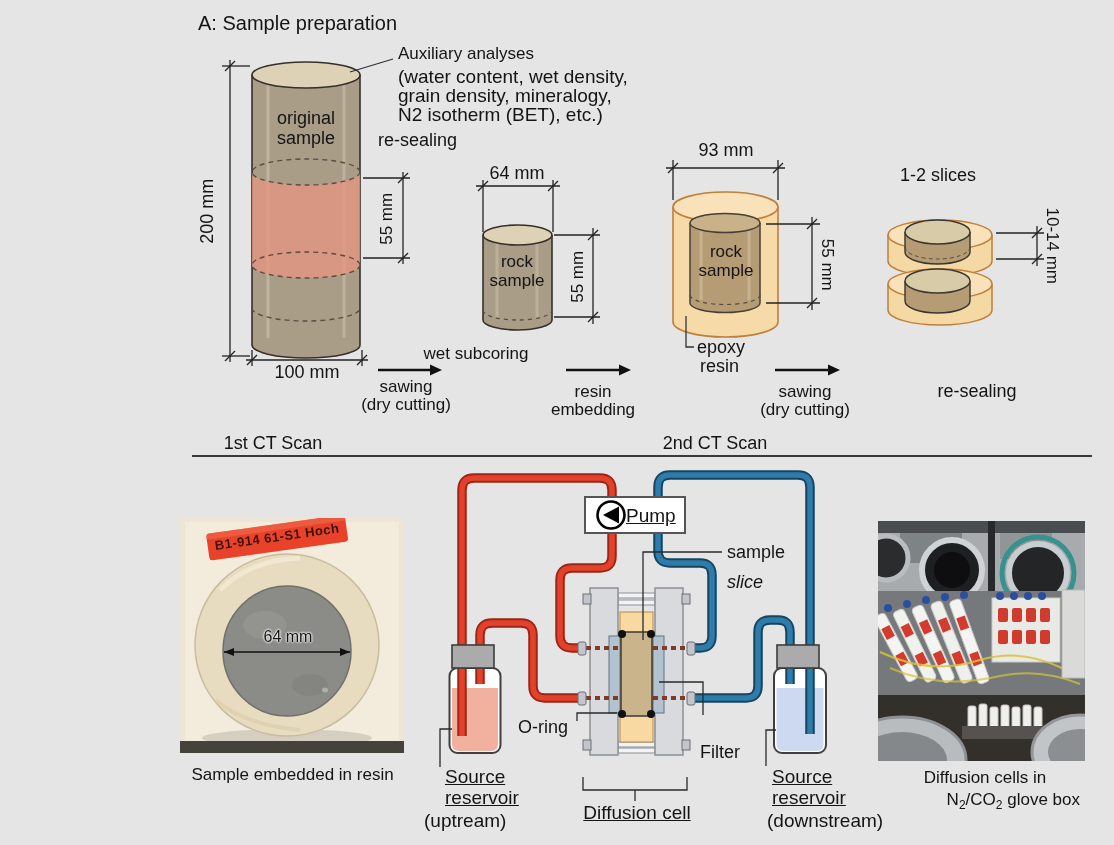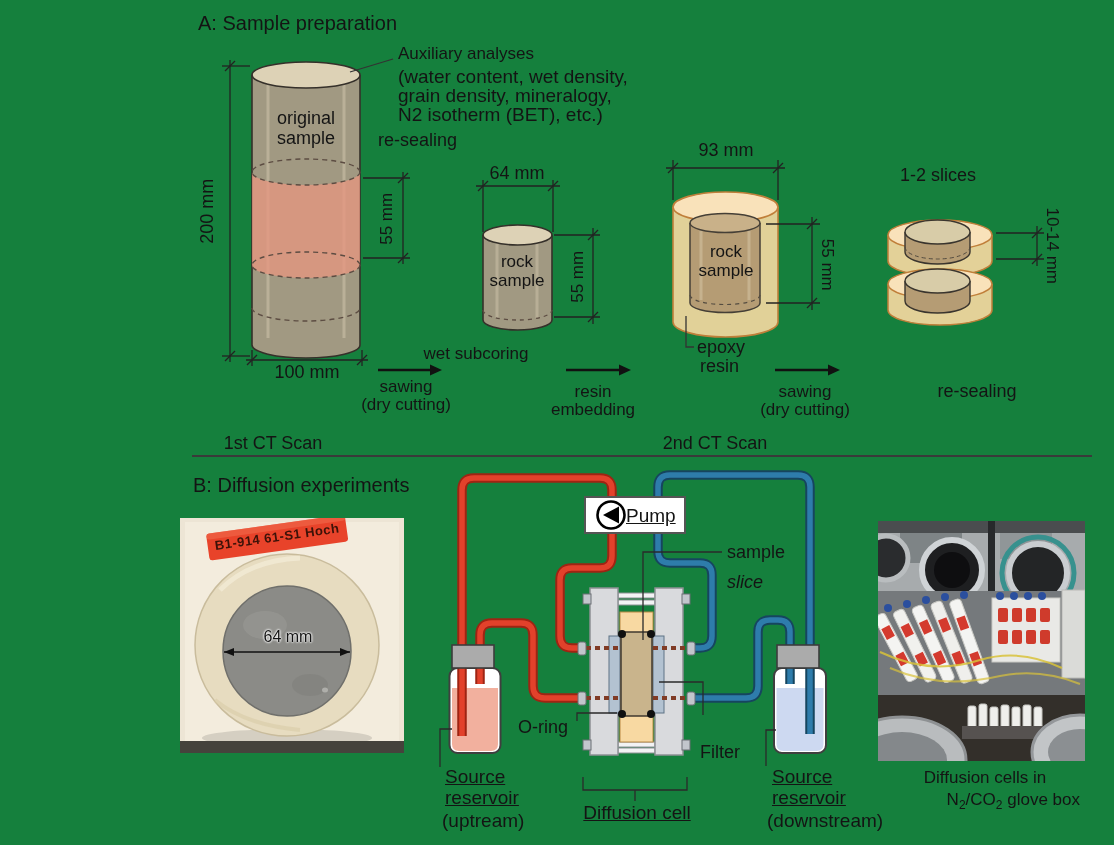--- a/index.html
+++ b/index.html
@@ -1,16 +1,16 @@
 <!DOCTYPE html>
 <html><head>
 <meta charset="utf-8">
 <style>
   html,body{margin:0;padding:0;background:#ffffff;}
-  #fig{position:relative;width:1114px;height:845px;background:#15803d;overflow:hidden;
+  #fig{position:relative;width:1114px;height:845px;background:#e5e5e5;overflow:hidden;
        font-family:"Liberation Sans",sans-serif;}
   .lbl{position:absolute;font:17px/1.15 "Liberation Sans",sans-serif;color:#141414;white-space:nowrap;}
   .ctr{text-align:center;}
   .f20{font-size:20px;}
   .f19{font-size:19px;text-decoration:underline;}
   .f18{font-size:18px;}
   .f16{font-size:16px;}
   .f15{font-size:19px;}
   .f13{font-size:13px;}
   .rotccw{transform:rotate(-90deg);transform-origin:50% 50%;}
@@ -395,33 +395,33 @@
 <div class="lbl ctr" style="left:765px;top:382px;width:80px;">sawing</div>
 <div class="lbl ctr" style="left:755px;top:400px;width:100px;">(dry cutting)</div>
 <div class="lbl f18 ctr" style="left:917px;top:381px;width:120px;">re-sealing</div>
 
 <div class="lbl f18 ctr" style="left:878px;top:165px;width:120px;">1-2 slices</div>
 <div class="lbl ctr rotcw" style="left:1012px;top:236px;width:80px;">10-14 mm</div>
 
 <div class="lbl f18 ctr" style="left:213px;top:433px;width:120px;">1st CT Scan</div>
 <div class="lbl f18 ctr" style="left:655px;top:433px;width:120px;">2nd CT Scan</div>
 
-<div class="lbl f20" style="left:193px;top:474px;">B: Diffusion experiments</div>
 
 <div class="lbl f13" style="left:214px;top:539px;width:134px;transform:rotate(-8deg);transform-origin:0 0;color:#3c1208;font-weight:600;letter-spacing:0.5px;">B1-914 61-S1 Hoch</div>
 <div class="lbl f16 ctr halo" style="left:250px;top:628px;width:76px;">64 mm</div>
+<div class="lbl ctr" style="left:180px;top:765px;width:225px;">Sample embedded in resin</div>
 
 <div class="lbl f19" style="left:626px;top:505px;">Pump</div>
 <div class="lbl f18" style="left:727px;top:542px;">sample</div>
 <div class="lbl f18" style="left:727px;top:572px;font-style:italic;">slice</div>
 <div class="lbl f18" style="left:518px;top:717px;">O-ring</div>
 <div class="lbl f18" style="left:700px;top:742px;">Filter</div>
 <div class="lbl f19" style="left:445px;top:766px;">Source</div>
 <div class="lbl f19" style="left:445px;top:787px;">reservoir</div>
-<div class="lbl f15" style="left:442px;top:810px;">(uptream)</div>
+<div class="lbl f15" style="left:424px;top:810px;">(uptream)</div>
 <div class="lbl f19 ctr" style="left:557px;top:802px;width:160px;">Diffusion cell</div>
 <div class="lbl f19" style="left:772px;top:766px;">Source</div>
 <div class="lbl f19" style="left:772px;top:787px;">reservoir</div>
 <div class="lbl f15" style="left:767px;top:810px;">(downstream)</div>
 
 <div class="lbl ctr" style="left:900px;top:768px;width:170px;">Diffusion cells in</div>
 <div class="lbl ctr" style="left:890px;top:790px;width:190px;text-align:right;"><span>N</span><span class="sub">2</span><span>/CO</span><span class="sub">2</span><span> glove box</span></div>
 
 </div>
 

